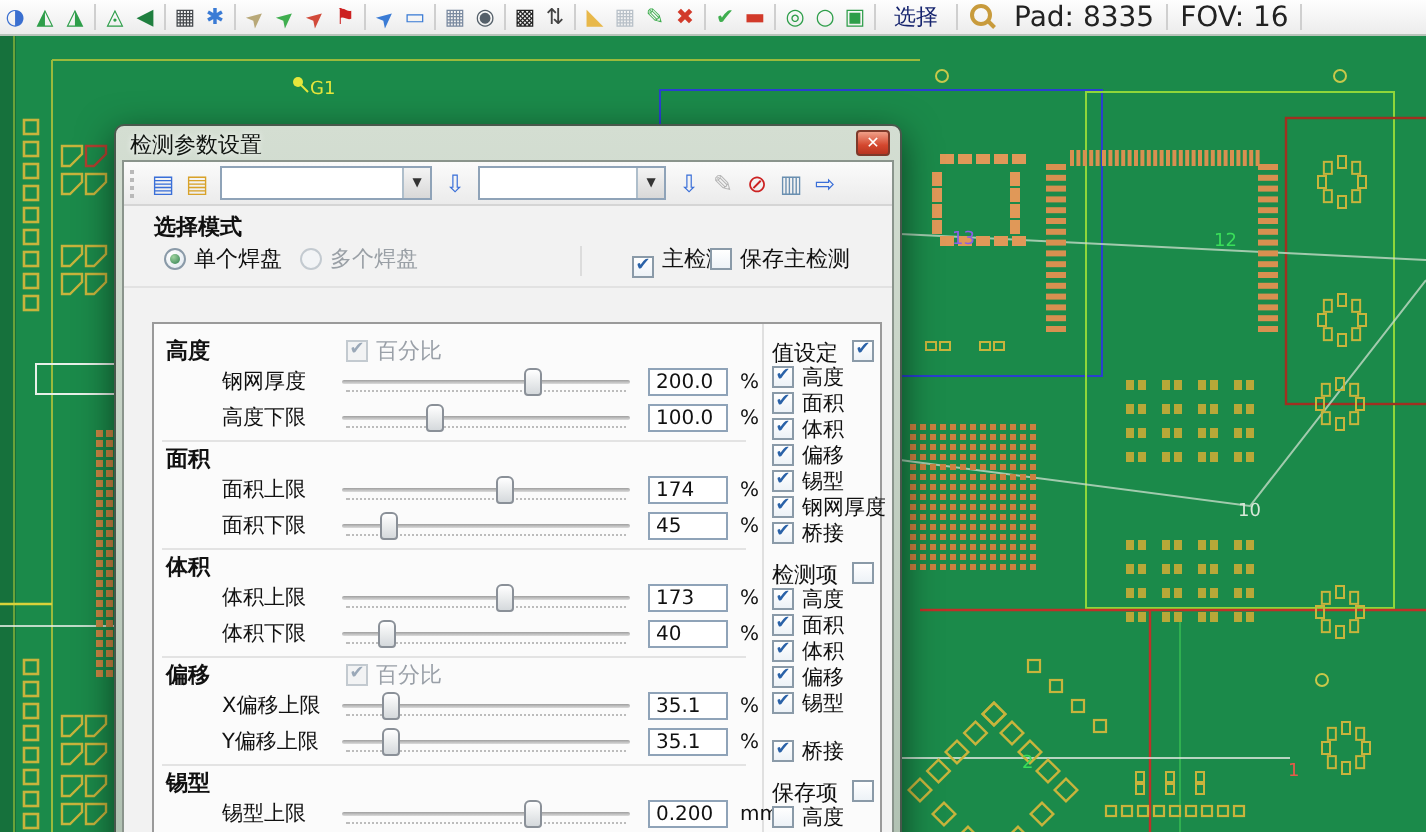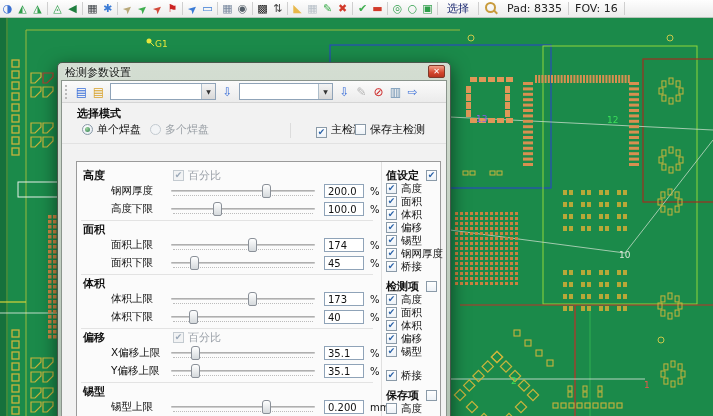--- a/index.html
+++ b/index.html
@@ -8,21 +8,21 @@
   
   .app-toolbar{position:absolute;left:0;top:0;width:713px;height:18px;display:flex;align-items:center;
     background:linear-gradient(#fefefe,#ececec);border-bottom:1px solid #b8c4ba;padding-left:0;box-sizing:border-box}
   .ticon{width:15px;height:16px;display:inline-flex;align-items:center;justify-content:center;
     font-size:11px;line-height:1;cursor:default;flex:0 0 auto}
   .ticon.rot{transform:rotate(-40deg)}
   .tsep{width:1px;height:13px;background:#cfcfcf;margin:0 2px;flex:0 0 auto}
   .tsel{font-size:11px;color:#16246e;margin:0 7px;white-space:nowrap}
   .mag{position:relative;width:7px;height:7px;border:2px solid #c89b3c;border-radius:50%;margin:0 7px 2px 4px;flex:0 0 auto}
   .mag::after{content:"";position:absolute;width:5px;height:2px;background:#c89b3c;transform:rotate(45deg);right:-4px;bottom:-2px}
-  .tstat{font-size:11px;color:#222;white-space:nowrap;margin:16px 4px}
+  .tstat{font-size:14px;color:#222;white-space:nowrap;margin:16px 4px}
   
   .pcb{position:absolute;left:0;top:18px;width:713px;height:398px;background:#1b8a4a}
   .pcb svg{display:block}
   
   .dlg{position:absolute;left:57px;top:62px;width:394px;height:392px;
     background:linear-gradient(#d4ded2,#aebfb0);border:1px solid #49584c;border-radius:5px 5px 0 0;
     box-shadow:0 5px 18px rgba(0,0,0,.55);box-sizing:border-box;padding:2px 3px 3px 3px}
   .dlg-title{height:15px;display:flex;align-items:center;position:relative;padding-left:4px}
   .dlg-title .txt{font-size:11px;color:#101410;text-shadow:0 0 3px #fff}
   .dlg-close{position:absolute;right:2px;top:0px;width:17px;height:13px;border:1px solid #7d3a2a;border-radius:2px;
@@ -71,21 +71,21 @@
   .slider .track{position:absolute;left:0;right:0;top:7px;height:2px;background:linear-gradient(#9f9f9f,#dcdcdc);border-radius:1px}
   .slider .ticks{position:absolute;left:2px;right:2px;top:12px;border-bottom:1px dotted #bcbcbc}
   .slider .thumb{position:absolute;top:1px;width:9px;height:14px;margin-left:-4px;
     background:linear-gradient(#ffffff,#d5d9dc);border:1px solid #8a9098;border-radius:3px 3px 2px 2px;box-sizing:border-box}
   .vbox{width:40px;height:14px;background:#fff;border:1px solid #8fa3b8;font-size:10px;line-height:13px;
     padding:0 3px;margin-left:9px;box-sizing:border-box;flex:0 0 auto}
   .unit{font-size:10px;margin-left:6px}
   .gdiv{border-top:1px solid #e3e3e3;margin:2px 8px 2px 4px;height:0}
   
   .section{margin-bottom:7px;position:relative}
-  .shead{position:relative;height:13px;display:flex;align-items:center;font-weight:bold}
+  .shead{position:relative;height:13px;display:flex;font-weight:normal}
   .shead .master{position:absolute;right:6px;top:1px}
   .sitem{display:flex;align-items:center;height:13px;white-space:nowrap}
   .sitem .lbl{margin-left:4px;font-size:10.5px}
   .spacer{height:11px}
 </style>
 </head>
 <body>
 
 <div class="screen">
 

